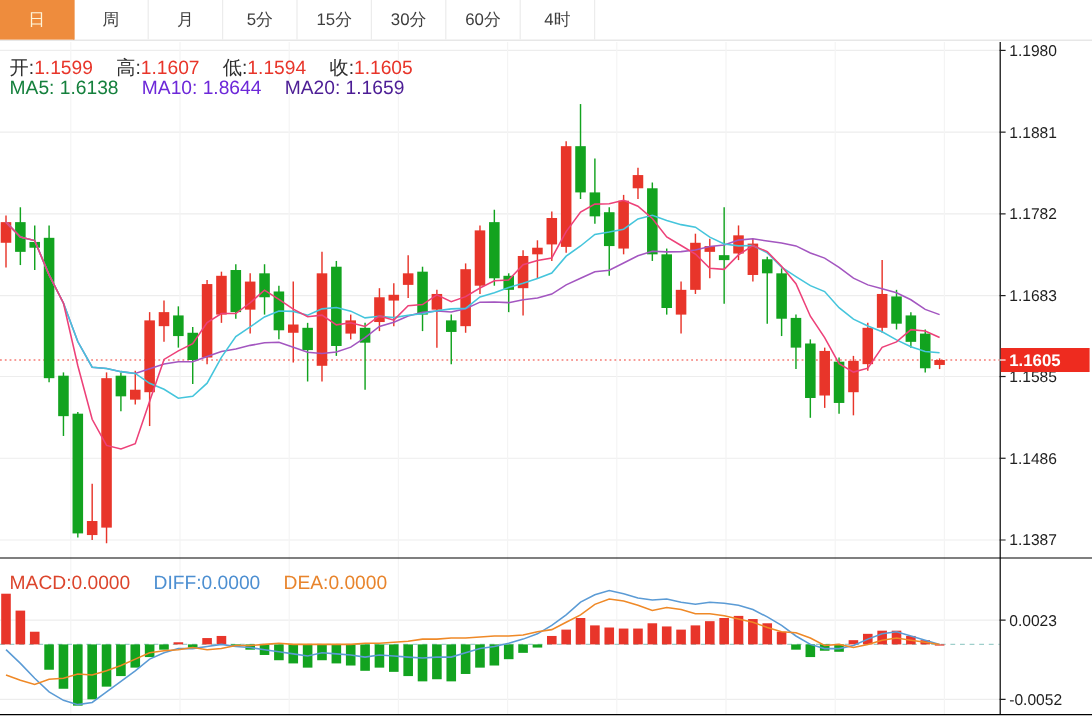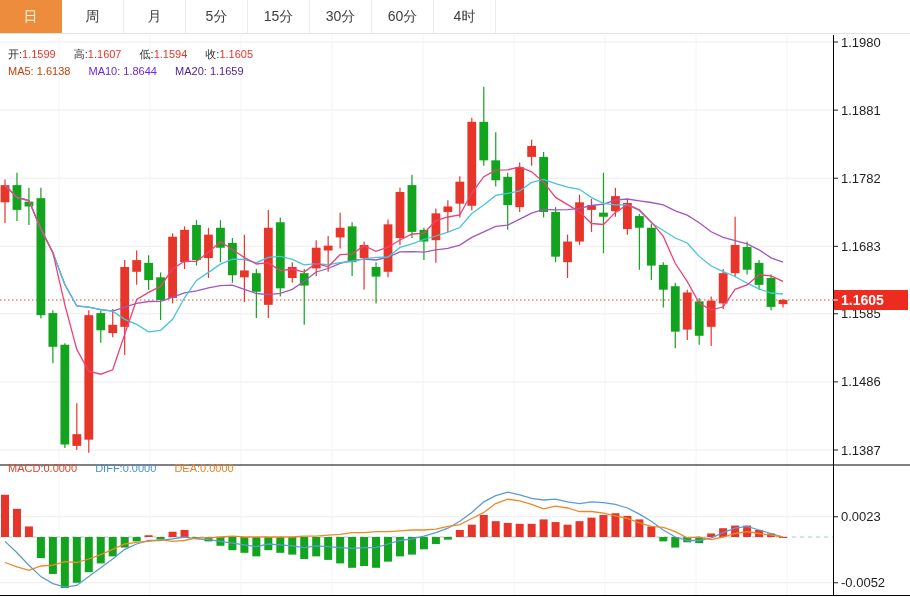--- a/index.html
+++ b/index.html
@@ -4,25 +4,25 @@
 <style>
   html,body{margin:0;padding:0}
   body{width:910px;height:597px;position:relative;overflow:hidden;background:#fff;
        font-family:"Liberation Sans","DejaVu Sans",sans-serif;}
   #chart-svg{position:absolute;top:0;left:0;z-index:0}
   .tabbar{position:absolute;top:0;left:0;width:910px;height:34px;background:#fff;
           border-bottom:1px solid #e2e2e2;display:flex;z-index:2;box-sizing:border-box}
   .tab{width:62px;height:33px;line-height:33px;text-align:center;font-size:14px;color:#3d3d3d;
        border-right:1px solid #ececec;box-sizing:border-box;cursor:pointer;user-select:none}
   .tab.active{background:#ee8c3d;color:#fdf4d8;border-right-color:#ee8c3d}
-  .legend{position:absolute;z-index:2;font-size:11px;white-space:nowrap;letter-spacing:0}
+  .legend{position:absolute;z-index:2;font-size:16px;white-space:nowrap;letter-spacing:0}
   .lbl{color:#2e2e2e}
   .val-red{color:#e8352a}
   .gap{margin-right:15px}
-  .ma5{color:#c2410c}
+  .ma5{color:#15803d}
   .ma10{color:#6d28d9}
   .ma20{color:#4c1d95}
   .macd-l{color:#dc452c}
   .diff-l{color:#4d8fd1}
   .dea-l{color:#e8842c}
 </style>
 </head>
 <body>
 
 <svg id="chart-svg" width="910" height="597">
@@ -436,17 +436,17 @@
   <span class="lbl">低:</span><span class="val-red gap">1.1594</span>
   <span class="lbl">收:</span><span class="val-red">1.1605</span>
 </div>
 
 <div class="legend" style="left:8px;top:65px">
   <span class="ma5">MA5:</span> <span class="ma5 gap">1.6138</span>
   <span class="ma10">MA10:</span> <span class="ma10 gap">1.8644</span>
   <span class="ma20">MA20:</span> <span class="ma20">1.1659</span>
 </div>
 
-<div class="legend" style="left:8px;top:462px">
+<div class="legend" style="left:8px;top:478px">
   <span class="macd-l">MACD:</span><span class="macd-l gap">0.0000</span>
   <span class="diff-l">DIFF:</span><span class="diff-l gap">0.0000</span>
   <span class="dea-l">DEA:</span><span class="dea-l">0.0000</span>
 </div>
 
 </body></html>

